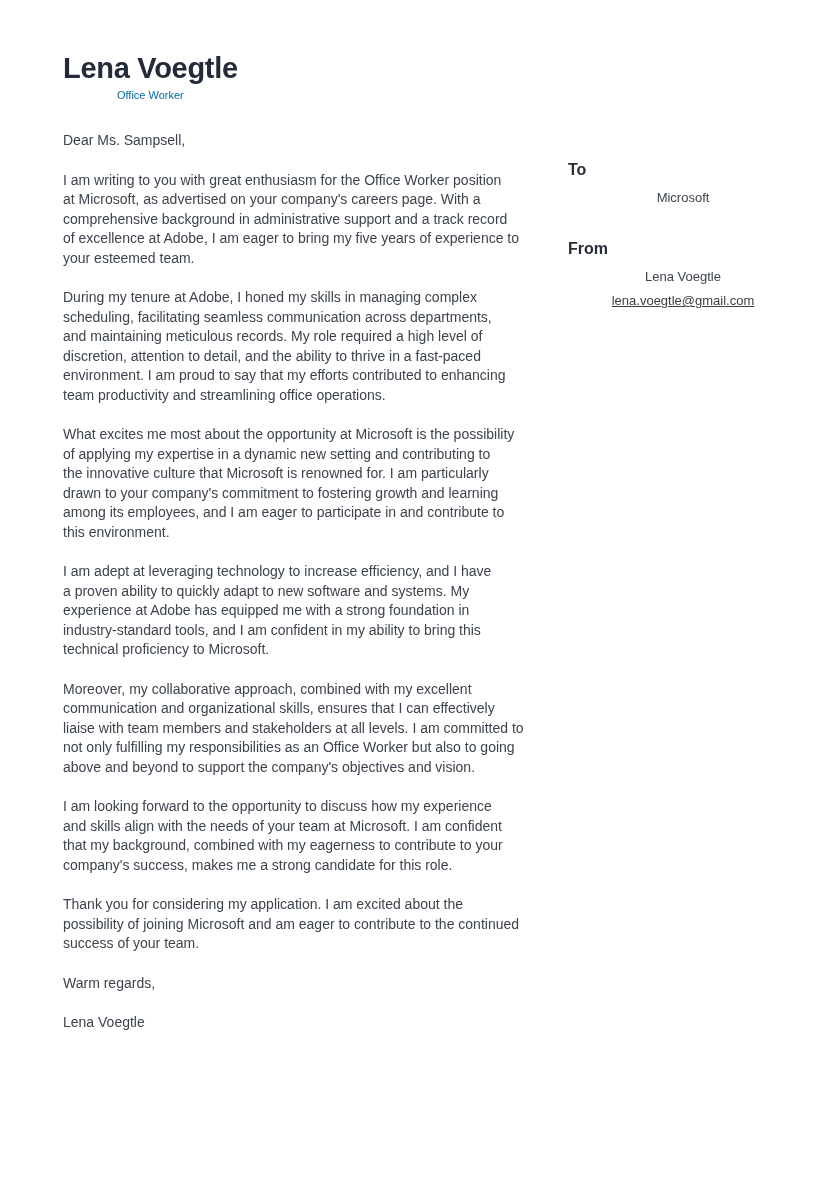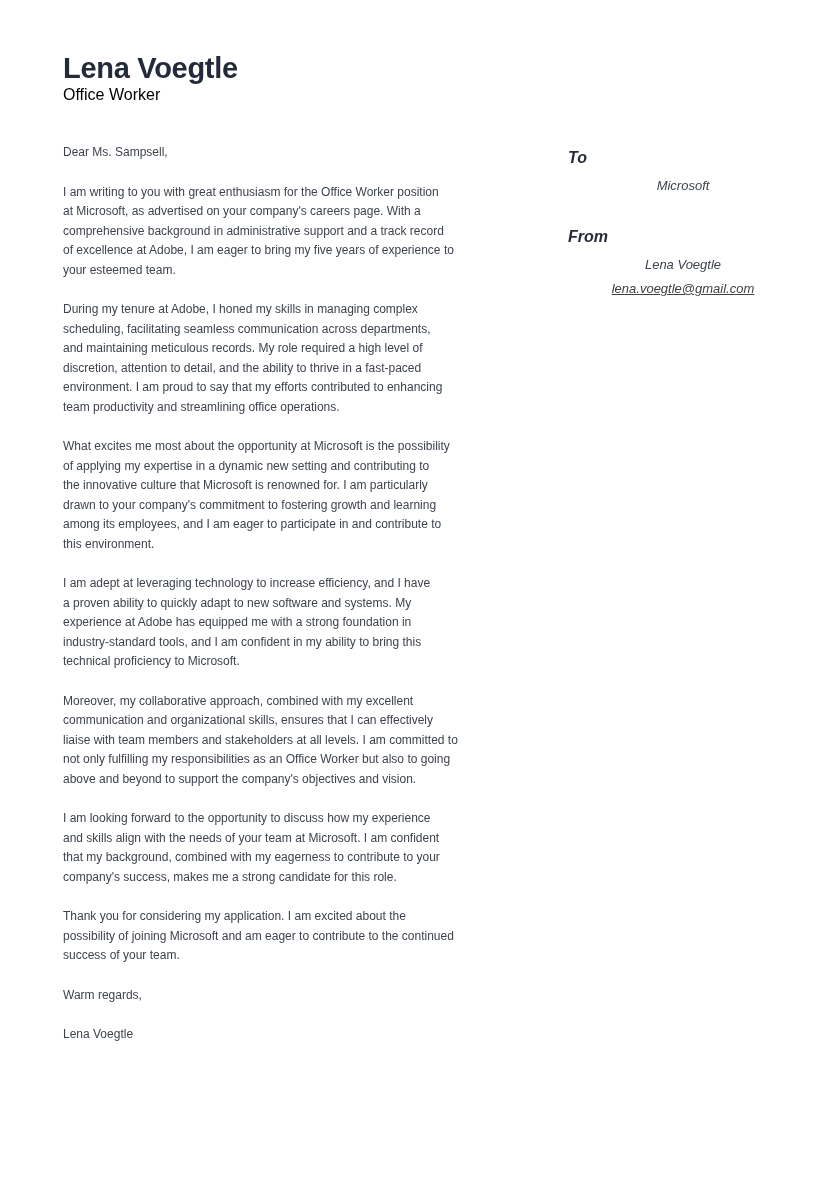--- a/index.html
+++ b/index.html
@@ -30,48 +30,48 @@
   .candidate-name {
     margin: 0;
     font-size: 29px;
     line-height: 32px;
     font-weight: bold;
     letter-spacing: -0.3px;
     color: #232a39;
   }
   .candidate-title {
     margin-top: 3px;
-    font-size: 16px;
+    font-size: 11px;
     line-height: 16px;
-    color: #000000;
+    color: #0369a1;
+    text-align: center;
   }
   
   .letter-body {
     position: absolute;
     left: 63px;
-    top: 143px;
+    top: 131px;
     width: 500px;
     color: #3d434d;
-    font-size: 12px;
+    font-size: 14px;
   }
   .letter-body p {
     margin: 0 0 20px 0;
     line-height: 19.5px;
     white-space: pre-line;
   }
   .letter-body p:last-child {
     margin-bottom: 0;
   }
   
   .contact-sidebar {
     position: absolute;
     left: 568px;
-    top: 148px;
+    top: 160px;
     width: 230px;
-    font-style: italic;
   }
   .sidebar-heading {
     margin: 0 0 6px 0;
     font-size: 16px;
     line-height: 20px;
     font-weight: bold;
     color: #262c38;
   }
   .sidebar-item {
     font-size: 13px;

